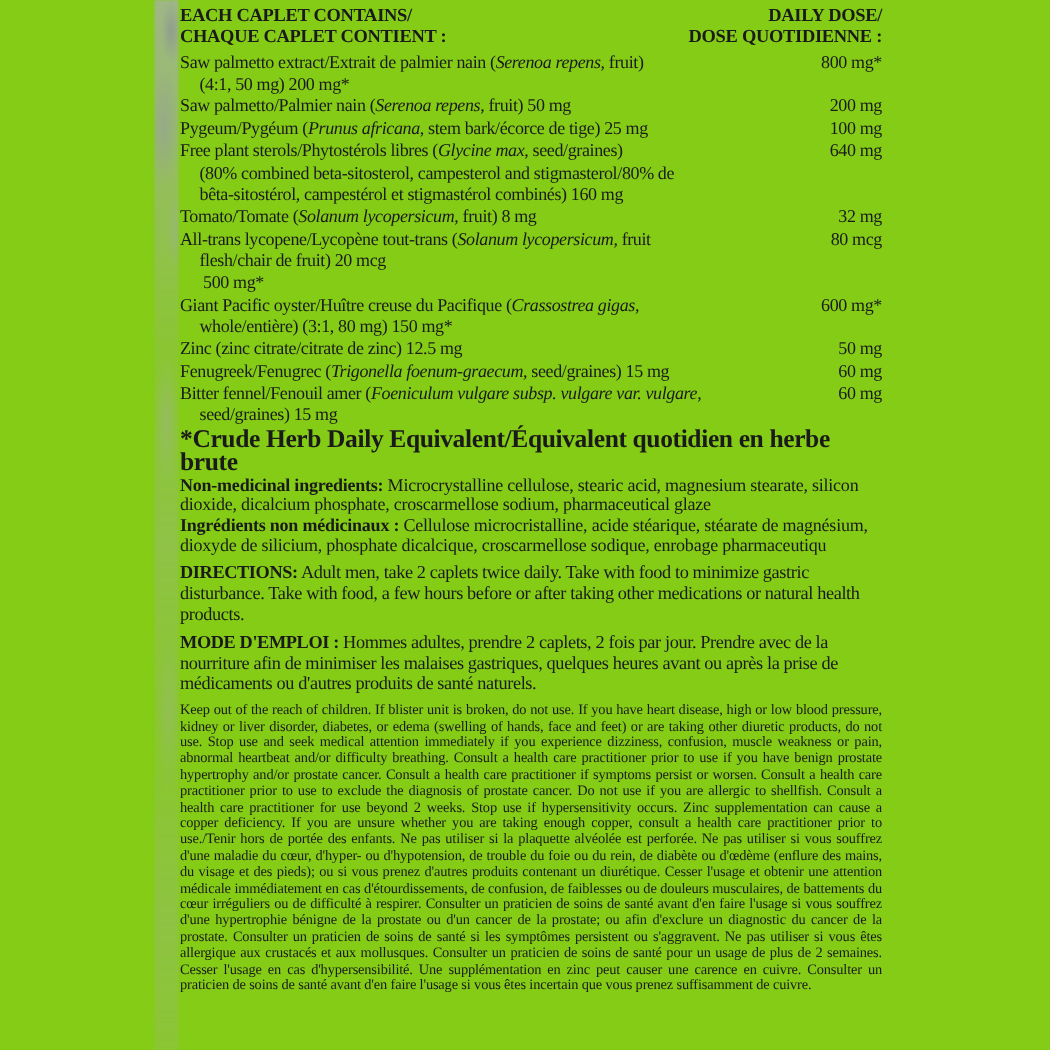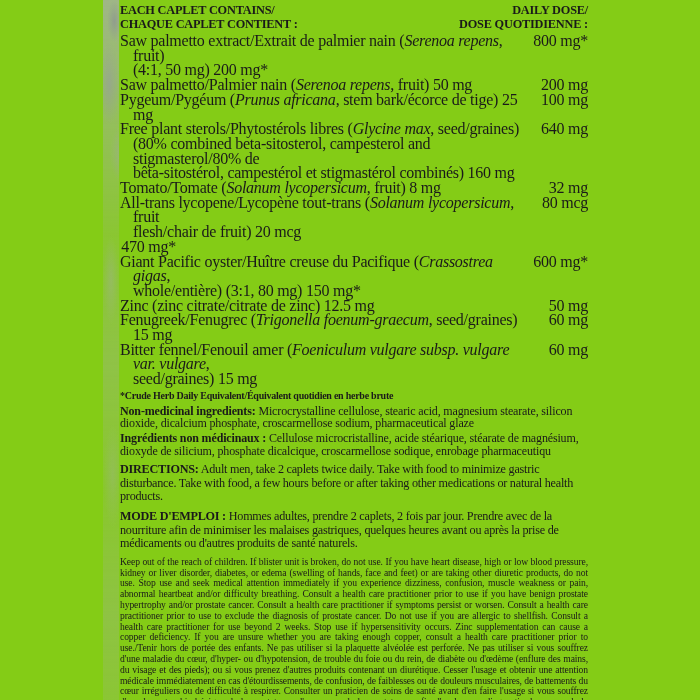--- a/index.html
+++ b/index.html
@@ -19,26 +19,26 @@
       radial-gradient(12px 70px at 60% 68%, rgba(165,172,170,.3), rgba(165,172,170,0) 75%),
       linear-gradient(180deg, rgba(168,175,173,.75) 0%, rgba(168,175,173,.45) 18%,
         rgba(168,175,173,.18) 34%, rgba(168,175,173,.32) 52%, rgba(168,175,173,.15) 70%,
         rgba(168,175,173,.30) 88%, rgba(168,175,173,.20) 100%);
     filter:blur(.6px);
   }
   .sheet{position:absolute;left:120px;top:4px;width:468px;}
   .facts-header{display:flex;justify-content:space-between;font-weight:bold;
     font-size:12.3px;line-height:13.5px;letter-spacing:-0.2px;}
   .fh-right{text-align:right;}
-  .rows{margin-top:3px;font-size:16px;line-height:14.7px;letter-spacing:-0.25px;}
+  .rows{margin-top:3px;font-size:12px;line-height:14.7px;letter-spacing:-0.25px;}
   .row{display:flex;align-items:flex-start;}
   .rn{flex:1;padding-left:13px;text-indent:-13px;padding-right:4px;}
   .rd{width:56px;text-align:right;white-space:nowrap;}
   .it{font-style:italic;}
-  .footnote{font-weight:bold;font-size:10px;line-height:15px;margin-top:1px;letter-spacing:-0.25px;}
+  .footnote{font-weight:bold;font-size:17px;line-height:15px;margin-top:1px;letter-spacing:-0.25px;}
   .nonmed{margin:2px 0 0;font-size:12px;line-height:12.6px;letter-spacing:-0.15px;}
   .b{font-weight:bold;}
   .dir{margin:6px 0 0;font-size:12.2px;line-height:13.6px;letter-spacing:-0.25px;}
   .warn{margin:6px 0 0;font-size:9.6px;line-height:10.8px;letter-spacing:-0.1px;
     text-align:justify;}
 </style>
 </head>
 <body>
 
 <div class="canvas">
@@ -76,21 +76,21 @@
       </div>
       <div class="row">
         <div class="rn"><span>Tomato/Tomate (</span><span class="it">Solanum lycopersicum</span><span>, fruit) 8 mg</span></div>
         <div class="rd">32 mg</div>
       </div>
       <div class="row">
         <div class="rn"><span>All-trans lycopene/Lycopène tout-trans (</span><span class="it">Solanum lycopersicum</span><span>, fruit</span><br><span>flesh/chair de fruit) 20 mcg</span></div>
         <div class="rd">80 mcg</div>
       </div>
       <div class="row">
-        <div class="rd">470 mg*</div>
+        <div class="rd">500 mg*</div>
       </div>
       <div class="row">
         <div class="rn"><span>Giant Pacific oyster/Huître creuse du Pacifique (</span><span class="it">Crassostrea gigas</span><span>,</span><br><span>whole/entière) (3:1, 80 mg) 150 mg*</span></div>
         <div class="rd">600 mg*</div>
       </div>
       <div class="row">
         <div class="rn"><span>Zinc (zinc citrate/citrate de zinc) 12.5 mg</span></div>
         <div class="rd">50 mg</div>
       </div>
       <div class="row">

